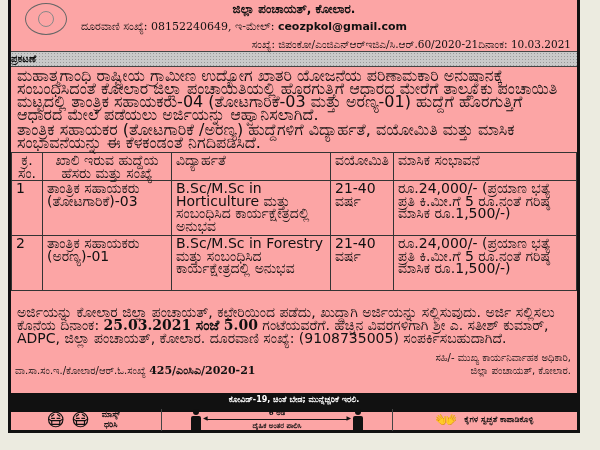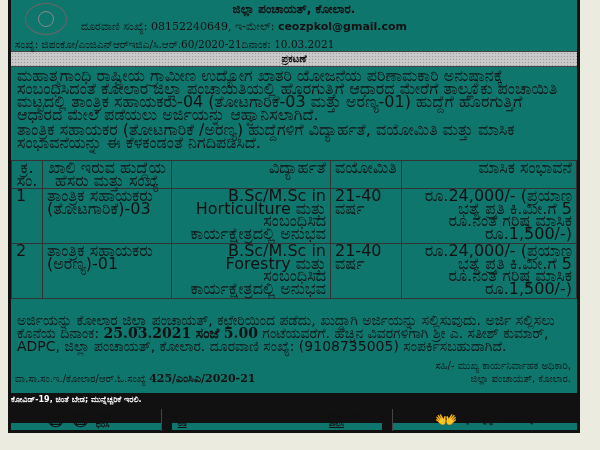--- a/index.html
+++ b/index.html
@@ -1,43 +1,43 @@
 <!DOCTYPE html>
 <html><head>
 <meta charset="utf-8">
 <style>
   html,body{margin:0;padding:0;}
   body{width:600px;height:450px;background:#ecebe0;position:relative;overflow:hidden;font-family:"DejaVu Serif",serif;color:#111;}
-  .doc{position:absolute;left:8px;top:0;width:572px;height:433px;background:#0f766e;border:3px solid #111;border-top:none;box-sizing:border-box;}
+  .doc{position:absolute;left:8px;top:0;width:572px;height:433px;background:#fca5a5;border:3px solid #111;border-top:none;box-sizing:border-box;}
   .hdr{position:relative;height:37px;}
   .logo{position:absolute;left:14px;top:3px;width:40px;height:30px;border:1px solid #666;border-radius:50%;}
   .logo::after{content:"";position:absolute;left:12px;top:7px;width:14px;height:14px;border:1px solid #888;border-radius:50%;}
   .t1{position:absolute;left:0;right:0;top:2px;text-align:center;font-size:12px;font-weight:bold;font-family:"DejaVu Sans",sans-serif;}
   .t2{position:absolute;left:70px;top:20px;font-size:11px;text-align:right;}
   .t2 .em{font-family:"DejaVu Sans",sans-serif;font-weight:bold;}
-  .refrow{display:flex;justify-content:flex-start;font-size:10.5px;padding:0 6px 0 4px;height:14px;line-height:14px;}
-  .band{height:14px;line-height:14px;text-align:center;font-size:10px;font-weight:bold;font-family:Liberation Sans, sans-serif;background:#c9c9c9;background-image:radial-gradient(#999 0.6px,transparent 0.8px);background-size:3px 3px;border-top:1px solid #444;border-bottom:1px solid #444;}
+  .refrow{display:flex;justify-content:flex-end;font-size:10.5px;padding:0 6px 0 4px;height:14px;line-height:14px;}
+  .band{height:14px;line-height:14px;font-size:10px;font-weight:bold;font-family:Liberation Sans, sans-serif;background:#c9c9c9;background-image:radial-gradient(#999 0.6px,transparent 0.8px);background-size:3px 3px;border-top:1px solid #444;border-bottom:1px solid #444;}
   .para{font-size:16px;line-height:13px;padding:2px 6px 0 6px;font-family:"DejaVu Sans",sans-serif;}
-  table{border-collapse:collapse;width:100%;font-size:16px;font-family:"DejaVu Sans",sans-serif;margin-top:11px;}
+  table{border-collapse:collapse;width:100%;font-size:14px;font-family:"DejaVu Sans",sans-serif;margin-top:3px;}
   th,td{border:1px solid #333;vertical-align:top;padding:1px 4px;line-height:12.5px;font-weight:normal;}
-  td.c,th.c{text-align:right;}
+  td.c,th.c{text-align:left;}
   tr.body td{height:52px;}
   .after{font-size:14px;line-height:13px;padding:3px 6px 0 6px;font-family:"DejaVu Sans",sans-serif;margin-top:12px;}
   .after b{font-family:"DejaVu Serif",serif;}
   .sign{display:flex;justify-content:space-between;align-items:flex-end;padding:6px 6px 0 4px;font-size:10px;font-family:"DejaVu Sans",sans-serif;}
   .sign .ref b{font-family:"DejaVu Serif",serif;font-size:11px;}
   .sign .right{text-align:right;line-height:13px;}
-  .covid{position:absolute;left:0;right:0;top:393px;height:30px;background:#111;color:#fff;font-size:8px;line-height:13px;text-align:left;font-weight:bold;font-family:"DejaVu Sans",sans-serif;}
+  .covid{position:absolute;left:0;right:0;top:393px;height:19px;background:#111;color:#fff;font-size:8px;line-height:13px;text-align:center;font-weight:bold;font-family:"DejaVu Sans",sans-serif;}
   .icons{position:absolute;left:0;right:0;top:406px;height:27px;display:flex;align-items:center;font-family:"DejaVu Sans",sans-serif;font-size:8px;font-weight:bold;}
   .icons .cell{display:flex;align-items:center;justify-content:center;gap:6px;height:100%;}
   .icons .sep{width:1px;height:22px;background:#444;}
   .person{width:10px;height:22px;position:relative;}
   .person::before{content:"";position:absolute;left:2px;top:0;width:6px;height:6px;border-radius:50%;background:#111;}
   .person::after{content:"";position:absolute;left:0;top:7px;width:10px;height:15px;background:#111;border-radius:2px 2px 0 0;}
-  .arrow{display:flex;flex-direction:row;align-items:center;font-size:7px;text-decoration:underline;}
+  .arrow{display:flex;flex-direction:column;align-items:center;font-size:7px;}
   .arrow .line{width:140px;height:1px;background:#111;position:relative;margin:2px 0;}
   .arrow .line::before{content:"◀";position:absolute;left:-4px;top:-5px;font-size:6px;}
   .arrow .line::after{content:"▶";position:absolute;right:-4px;top:-5px;font-size:6px;}
 </style>
 </head>
 <body>
 
 <div class="doc">
   <div class="hdr">
     <div class="logo"></div>
@@ -103,21 +103,21 @@
       <div>ಸಹಿ/- ಮುಖ್ಯ ಕಾರ್ಯನಿರ್ವಾಹಕ ಅಧಿಕಾರಿ,</div>
       <div>ಜಿಲ್ಲಾ ಪಂಚಾಯತ್, ಕೋಲಾರ.</div>
     </div>
   </div>
 
   <div class="covid">ಕೋವಿಡ್-19, ಚಿಂತೆ ಬೇಡ; ಮುನ್ನೆಚ್ಚರಿಕೆ ಇರಲಿ.</div>
   <div class="icons">
     <div class="cell" style="width:150px">
       <span style="font-size:18px">😷</span>
       <span style="font-size:18px">😷</span>
-      <span style="width:30px;text-align:left;line-height:10px">ಮಾಸ್ಕ್ ಧರಿಸಿ</span>
+      <span style="width:30px;text-align:center;line-height:10px">ಮಾಸ್ಕ್ ಧರಿಸಿ</span>
     </div>
     <div class="sep"></div>
     <div class="cell" style="width:230px">
       <div class="person"></div>
       <div class="arrow">
         <span>6 ಅಡಿ</span>
         <div class="line"></div>
         <span>ದೈಹಿಕ ಅಂತರ ಪಾಲಿಸಿ</span>
       </div>
       <div class="person"></div>

